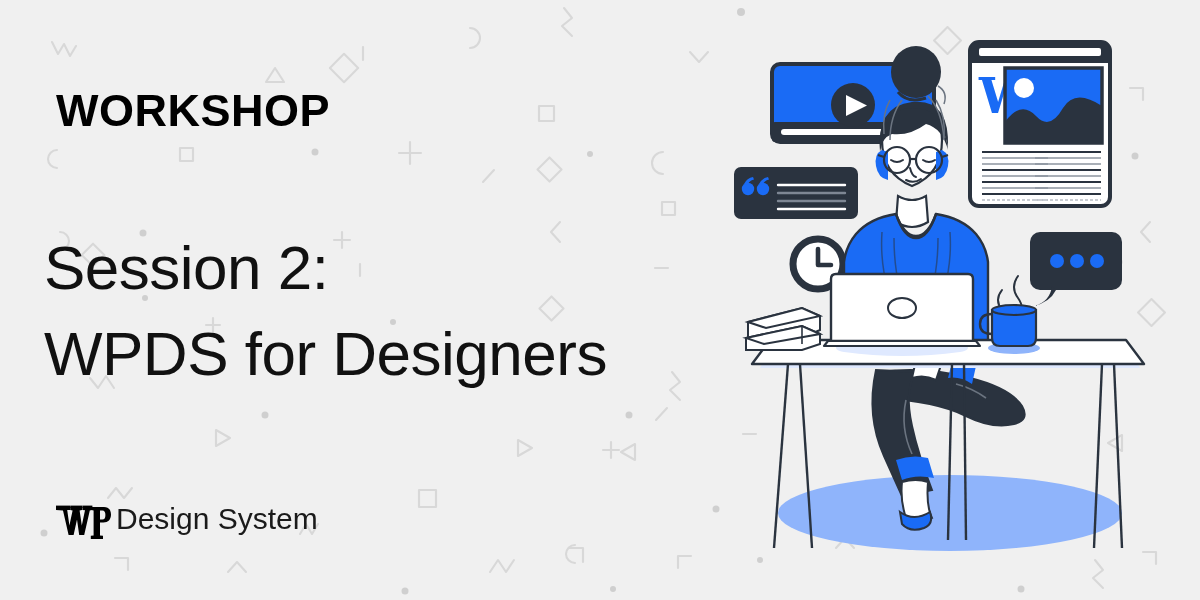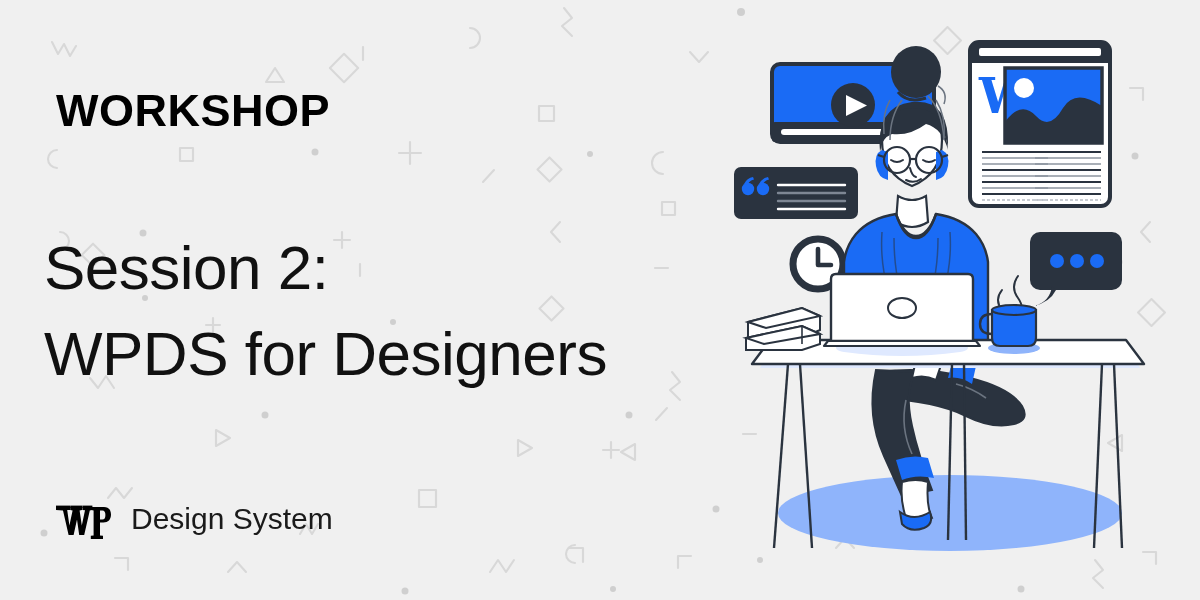--- a/index.html
+++ b/index.html
@@ -40,21 +40,21 @@
     color:#111111;
     line-height:1.38;
     letter-spacing:-0.5px;
     white-space:pre-line;
   }
   .brand {
     position:absolute;
     left:54px; top:497px;
     display:flex;
     align-items:center;
-    gap:19px;
+    gap:4px;
   }
   .brand-text {
     font-size:30px;
     font-weight:400;
     color:#1a1a1a;
     line-height:1;
   }
   
   .illustration {
     position:absolute;

